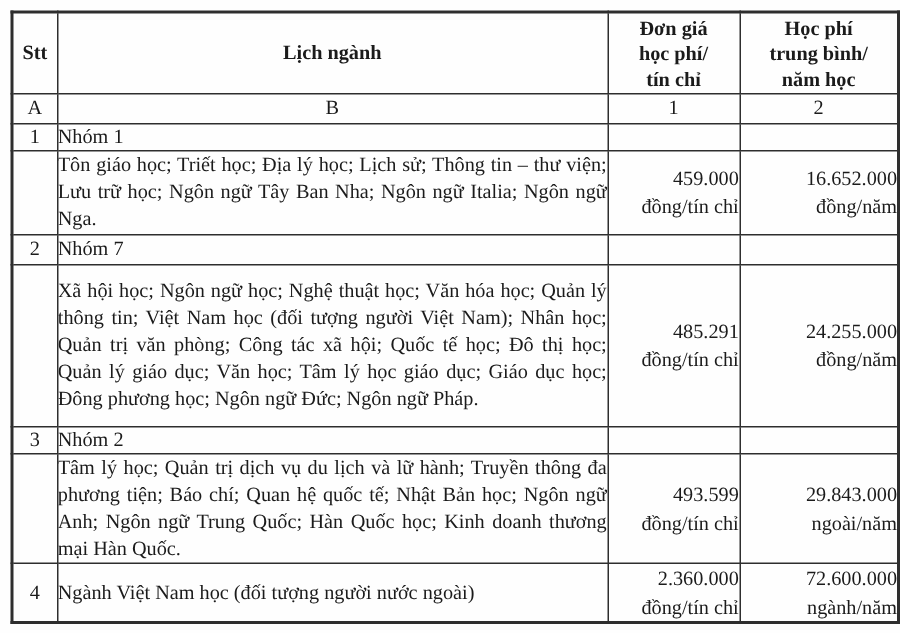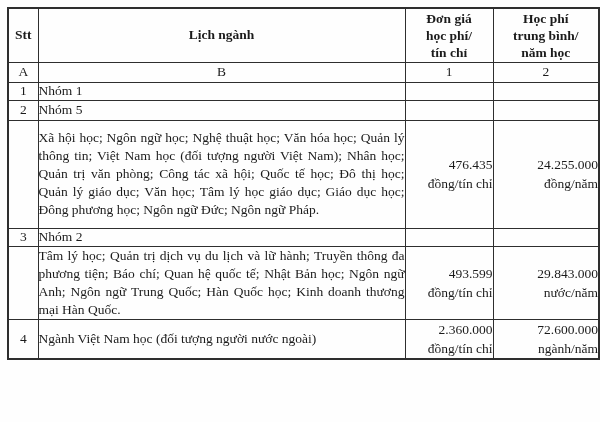--- a/index.html
+++ b/index.html
@@ -102,51 +102,59 @@
       <td class="center">2</td>
     </tr>
 
     <tr style="height:18px">
       <td class="center">1</td>
       <td class="group-title">Nhóm 1</td>
       <td></td>
       <td></td>
     </tr>
 
+    <tr style="height:56px">
+      <td></td>
+      <td class="majors">Tôn giáo học; Triết học; Địa lý học; Lịch sử; Thông tin – thư viện; Lưu trữ học; Ngôn ngữ Tây Ban Nha; Ngôn ngữ Italia; Ngôn ngữ Nga.</td>
+      <td class="num">459.000
+đồng/tín chỉ</td>
+      <td class="num">16.652.000
+đồng/năm</td>
+    </tr>
 
     <tr style="height:20px">
       <td class="center">2</td>
-      <td class="group-title">Nhóm 5</td>
+      <td class="group-title">Nhóm 7</td>
       <td></td>
       <td></td>
     </tr>
 
     <tr style="height:108px">
       <td></td>
       <td class="majors">Xã hội học; Ngôn ngữ học; Nghệ thuật học; Văn hóa học; Quản lý thông tin; Việt Nam học (đối tượng người Việt Nam); Nhân học; Quản trị văn phòng; Công tác xã hội; Quốc tế học; Đô thị học; Quản lý giáo dục; Văn học; Tâm lý học giáo dục; Giáo dục học; Đông phương học; Ngôn ngữ Đức; Ngôn ngữ Pháp.</td>
-      <td class="num">476.435
+      <td class="num">485.291
 đồng/tín chỉ</td>
       <td class="num">24.255.000
 đồng/năm</td>
     </tr>
 
     <tr style="height:18px">
       <td class="center">3</td>
       <td class="group-title">Nhóm 2</td>
       <td></td>
       <td></td>
     </tr>
 
     <tr style="height:73px">
       <td></td>
       <td class="majors">Tâm lý học; Quản trị dịch vụ du lịch và lữ hành; Truyền thông đa phương tiện; Báo chí; Quan hệ quốc tế; Nhật Bản học; Ngôn ngữ Anh; Ngôn ngữ Trung Quốc; Hàn Quốc học; Kinh doanh thương mại Hàn Quốc.</td>
       <td class="num">493.599
 đồng/tín chỉ</td>
       <td class="num">29.843.000
-nước/năm</td>
+ngoài/năm</td>
     </tr>
 
     <tr style="height:38px">
       <td class="center">4</td>
       <td class="final-title">Ngành Việt Nam học (đối tượng người nước ngoài)</td>
       <td class="num">2.360.000
 đồng/tín chỉ</td>
       <td class="num">72.600.000
 ngành/năm</td>
     </tr>

